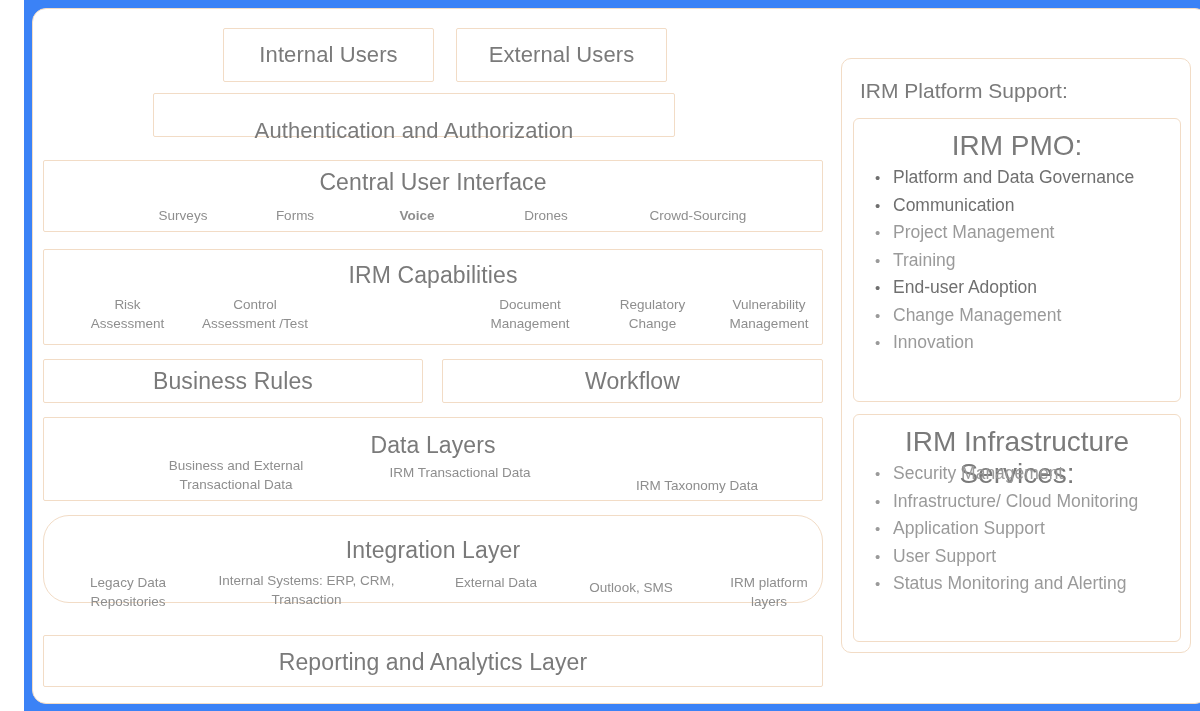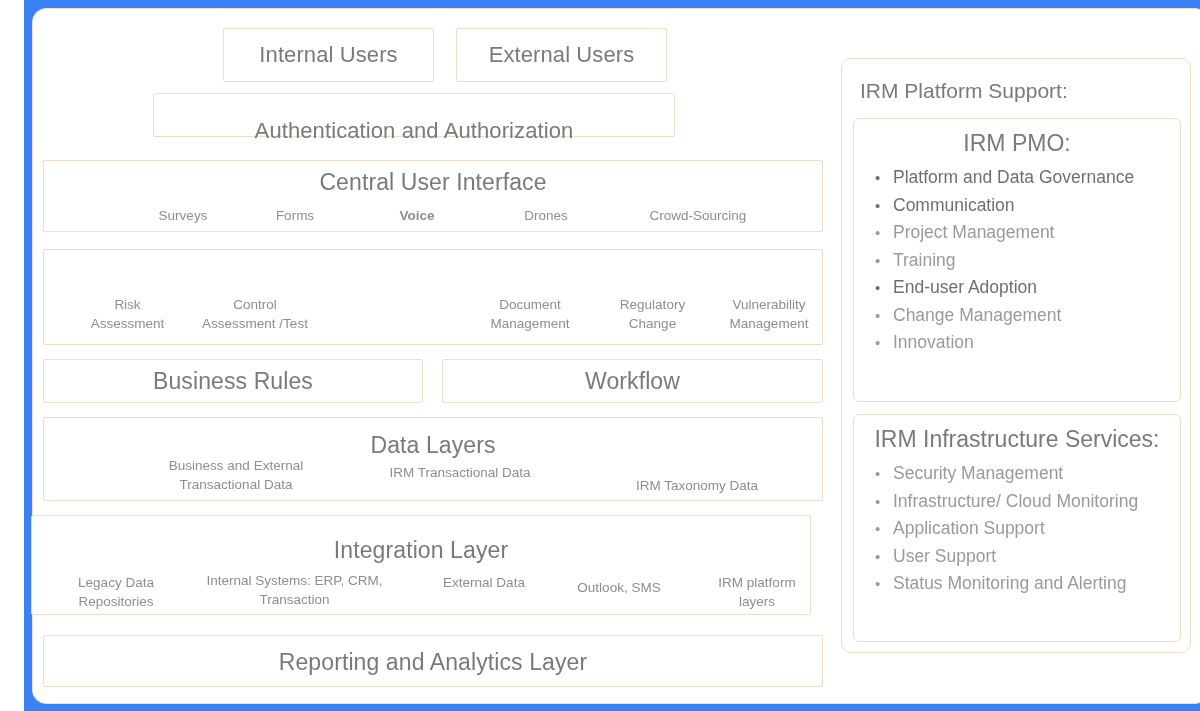--- a/index.html
+++ b/index.html
@@ -73,21 +73,21 @@
     font-size: 21px;
     font-weight: 400;
     white-space: nowrap;
   }
   .panel-subtitle {
     position: absolute;
     left: 0;
     right: 0;
     text-align: center;
     color: #7a7a7a;
-    font-size: 23px;
+    font-size: 28px;
     font-weight: 400;
   }
   .bullet-list {
     position: absolute;
     margin: 0;
     padding: 0;
     list-style: none;
   }
   .bullet-list li {
     position: relative;
@@ -135,20 +135,21 @@
   <div class="box" style="left:19px; top:160px; width:780px; height:72px;">
     <div class="title title-lg" style="top:8px;">Central User Interface</div>
     <div class="sub" style="left:79px; top:45px; width:120px;">Surveys</div>
     <div class="sub" style="left:191px; top:45px; width:120px;">Forms</div>
     <div class="sub" style="left:313px; top:45px; width:120px;font-weight:bold;">Voice</div>
     <div class="sub" style="left:442px; top:45px; width:120px;">Drones</div>
     <div class="sub" style="left:574px; top:45px; width:160px;">Crowd-Sourcing</div>
   </div>
 
   <div class="box" style="left:19px; top:249px; width:780px; height:96px;">
+    <div class="title title-lg" style="top:12px;">IRM Capabilities</div>
     <div class="sub" style="left:21px; top:45px; width:125px; white-space:pre-line;">Risk
 Assessment</div>
     <div class="sub" style="left:136px; top:45px; width:150px; white-space:pre-line;">Control
 Assessment /Test</div>
     <div class="sub" style="left:421px; top:45px; width:130px; white-space:pre-line;">Document
 Management</div>
     <div class="sub" style="left:551px; top:45px; width:115px; white-space:pre-line;">Regulatory
 Change</div>
     <div class="sub" style="left:655px; top:45px; width:140px; white-space:pre-line;">Vulnerability
 Management</div>
@@ -163,21 +164,21 @@
   </div>
 
   <div class="box" style="left:19px; top:417px; width:780px; height:84px;">
     <div class="title title-lg" style="top:14px;">Data Layers</div>
     <div class="sub" style="left:96px; top:38px; width:192px; white-space:pre-line;">Business and External
 Transactional Data</div>
     <div class="sub" style="left:316px; top:45px; width:200px;">IRM Transactional Data</div>
     <div class="sub" style="left:553px; top:58px; width:200px;">IRM Taxonomy Data</div>
   </div>
 
-  <div class="box" style="left:7px; top:515px; width:780px; height:100px;">
+  <div class="box" style="left:19px; top:515px; width:780px; height:88px;border-radius:26px;">
     <div class="title title-lg" style="top:21px;">Integration Layer</div>
     <div class="sub" style="left:14px; top:57px; width:140px; white-space:pre-line;">Legacy Data
 Repositories</div>
     <div class="sub" style="left:150px; top:55px; width:225px; white-space:pre-line;">Internal Systems: ERP, CRM,
 Transaction</div>
     <div class="sub" style="left:382px; top:57px; width:140px;">External Data</div>
     <div class="sub" style="left:517px; top:62px; width:140px;">Outlook, SMS</div>
     <div class="sub" style="left:655px; top:57px; width:140px; white-space:pre-line;">IRM platform
 layers</div>
   </div>

